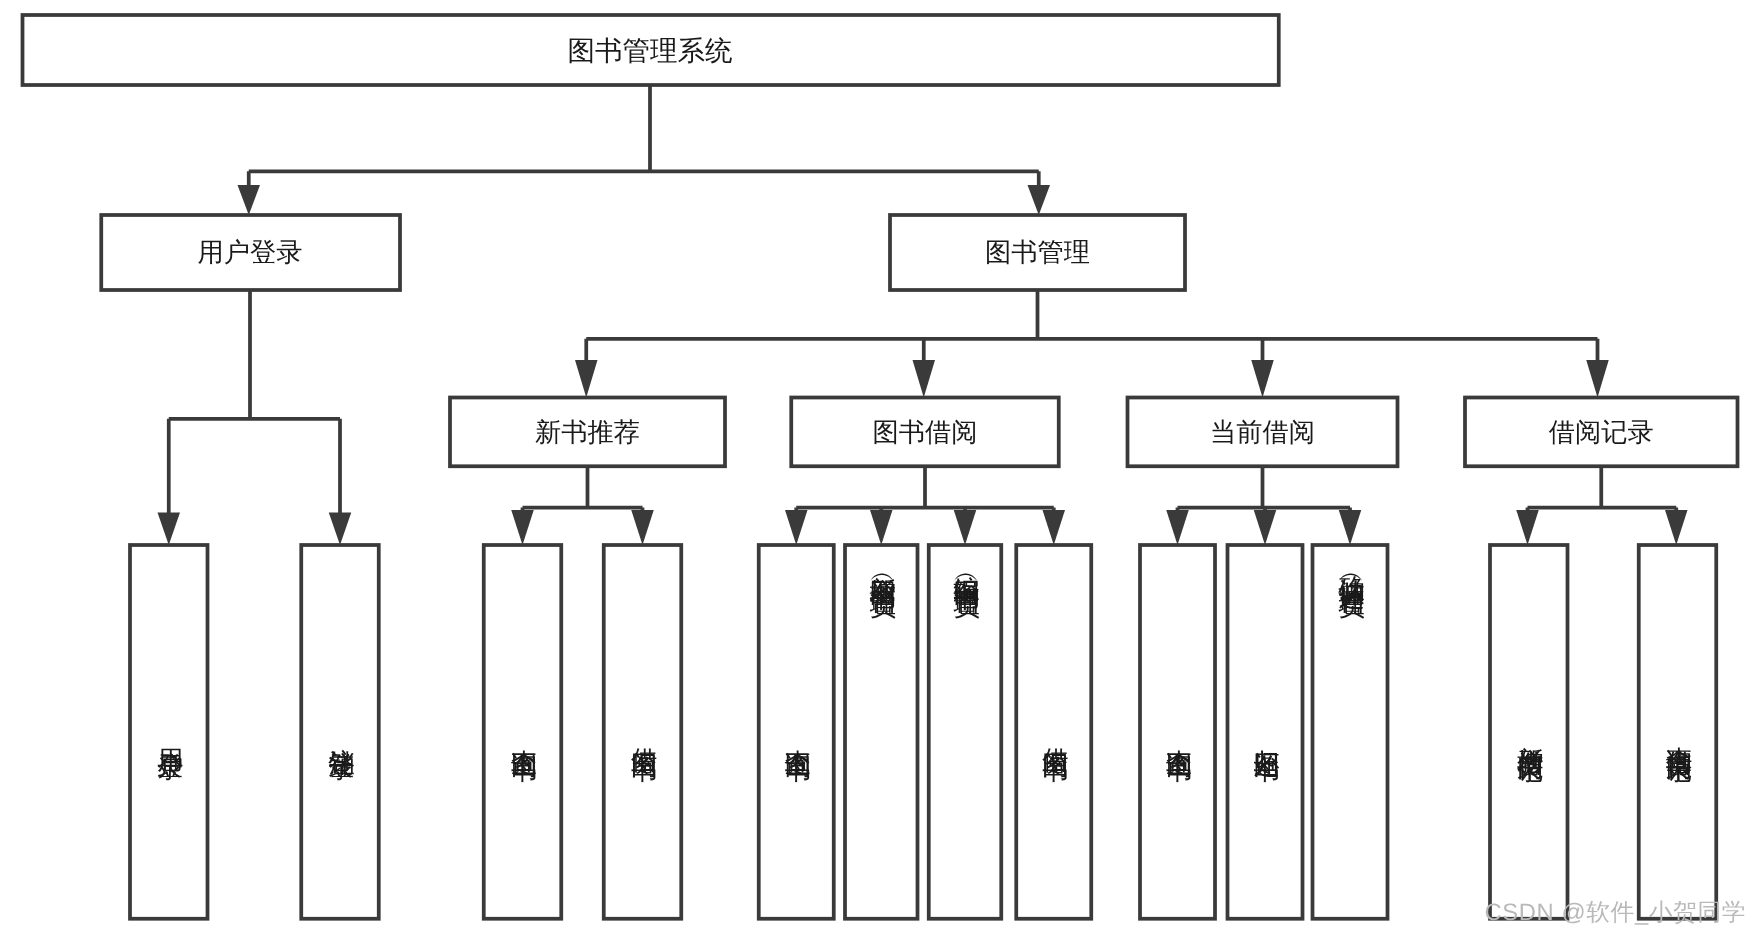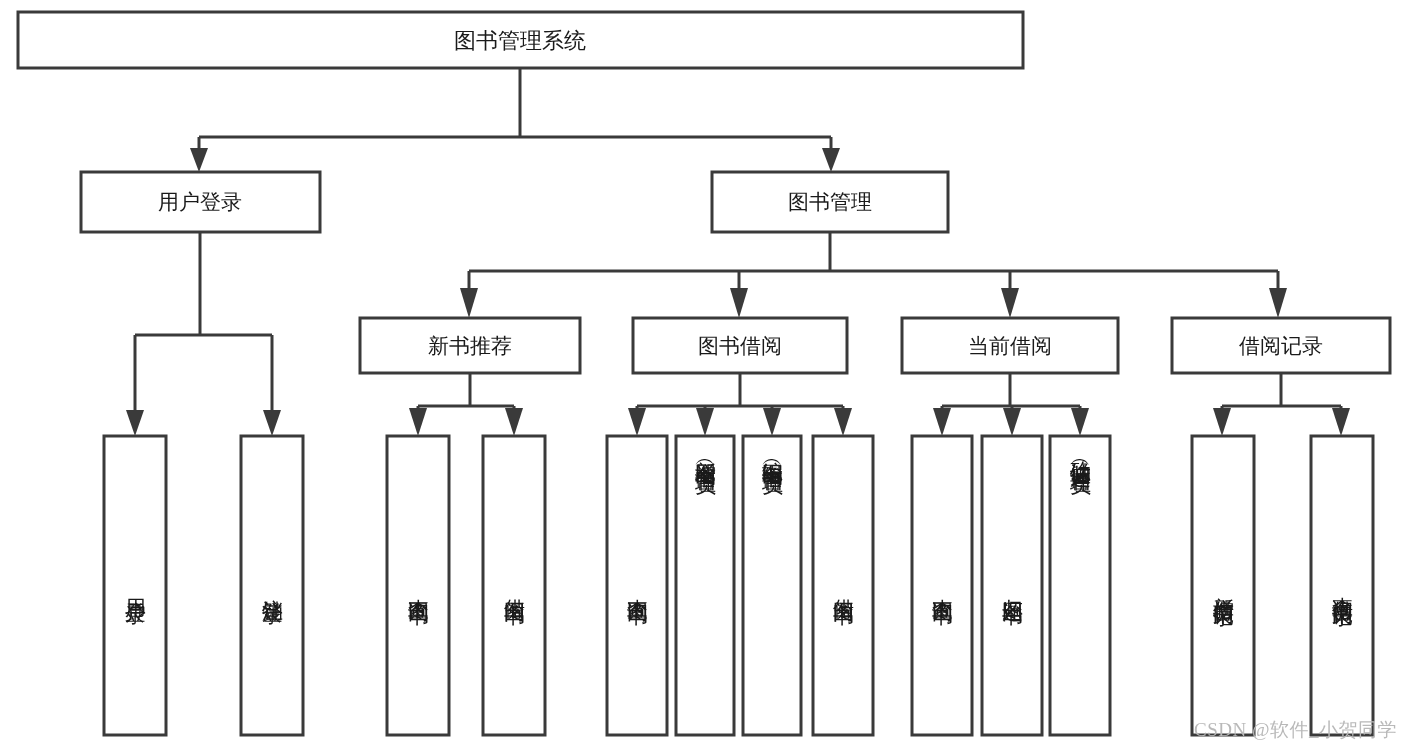--- a/index.html
+++ b/index.html
@@ -70,21 +70,21 @@
     line-height: 1.18;
     letter-spacing: 2px;
     color: #1a1a1a;
     white-space: nowrap;
     text-align: center;
   }
   .watermark {
     position: absolute;
     right: 8px;
     bottom: 4px;
-    font-family: Liberation Serif, serif;
+    font-family: Liberation Sans, sans-serif;
     font-size: 19px;
     color: #b9b9b9;
     letter-spacing: 0.5px;
     white-space: nowrap;
     pointer-events: none;
   }
 </style>
 </head>
 <body>
 

